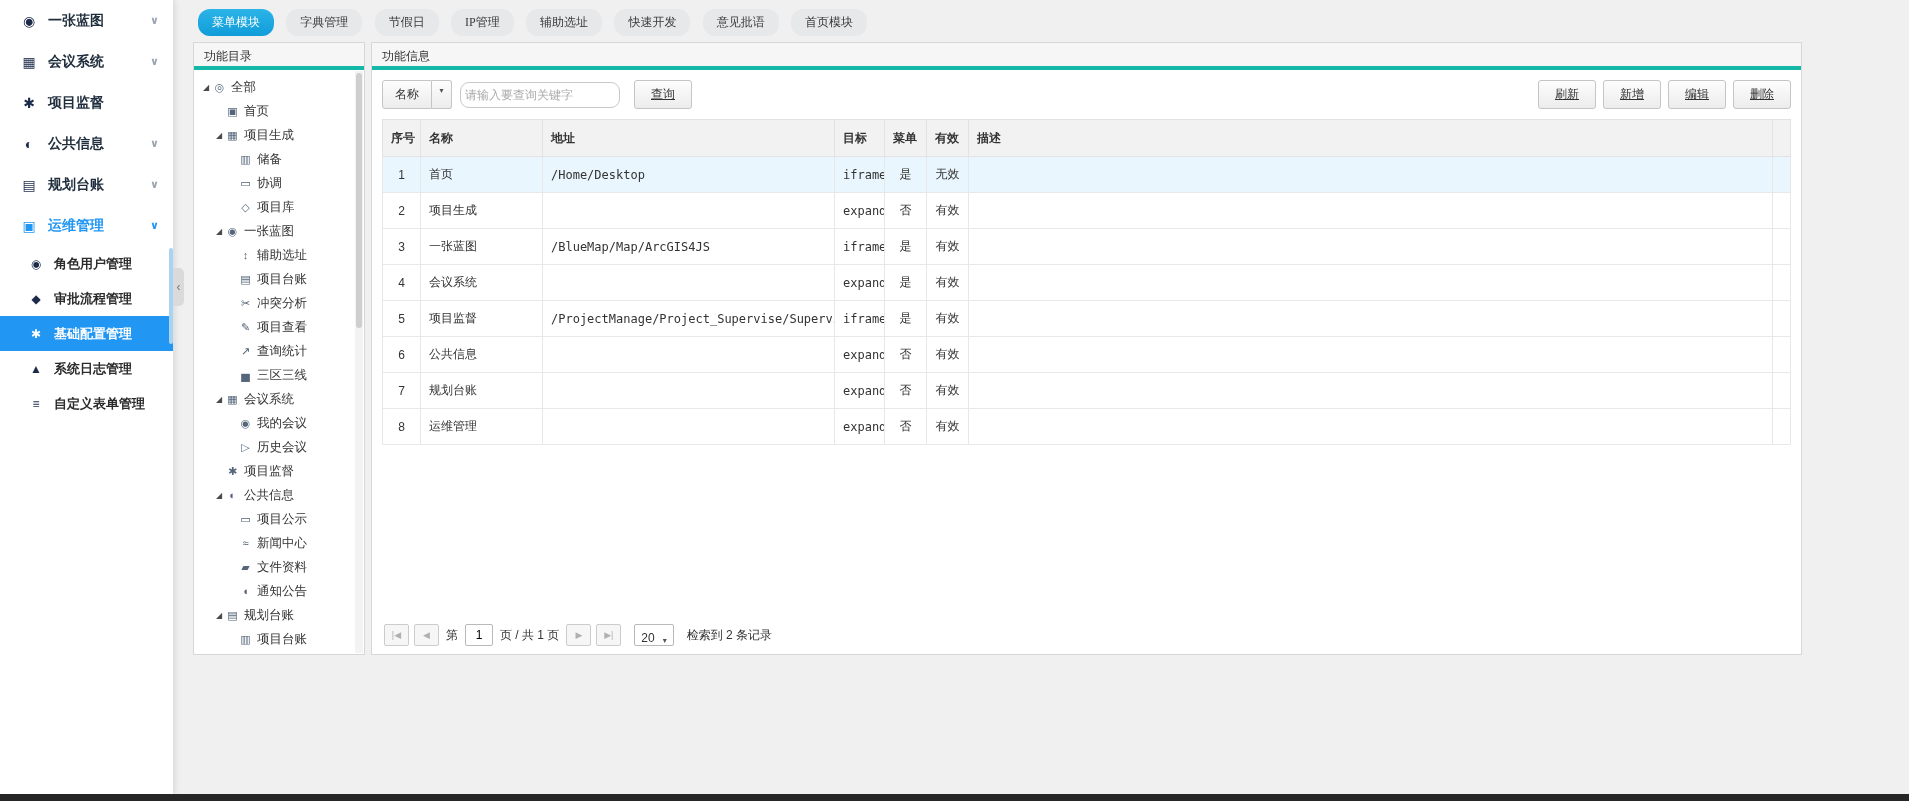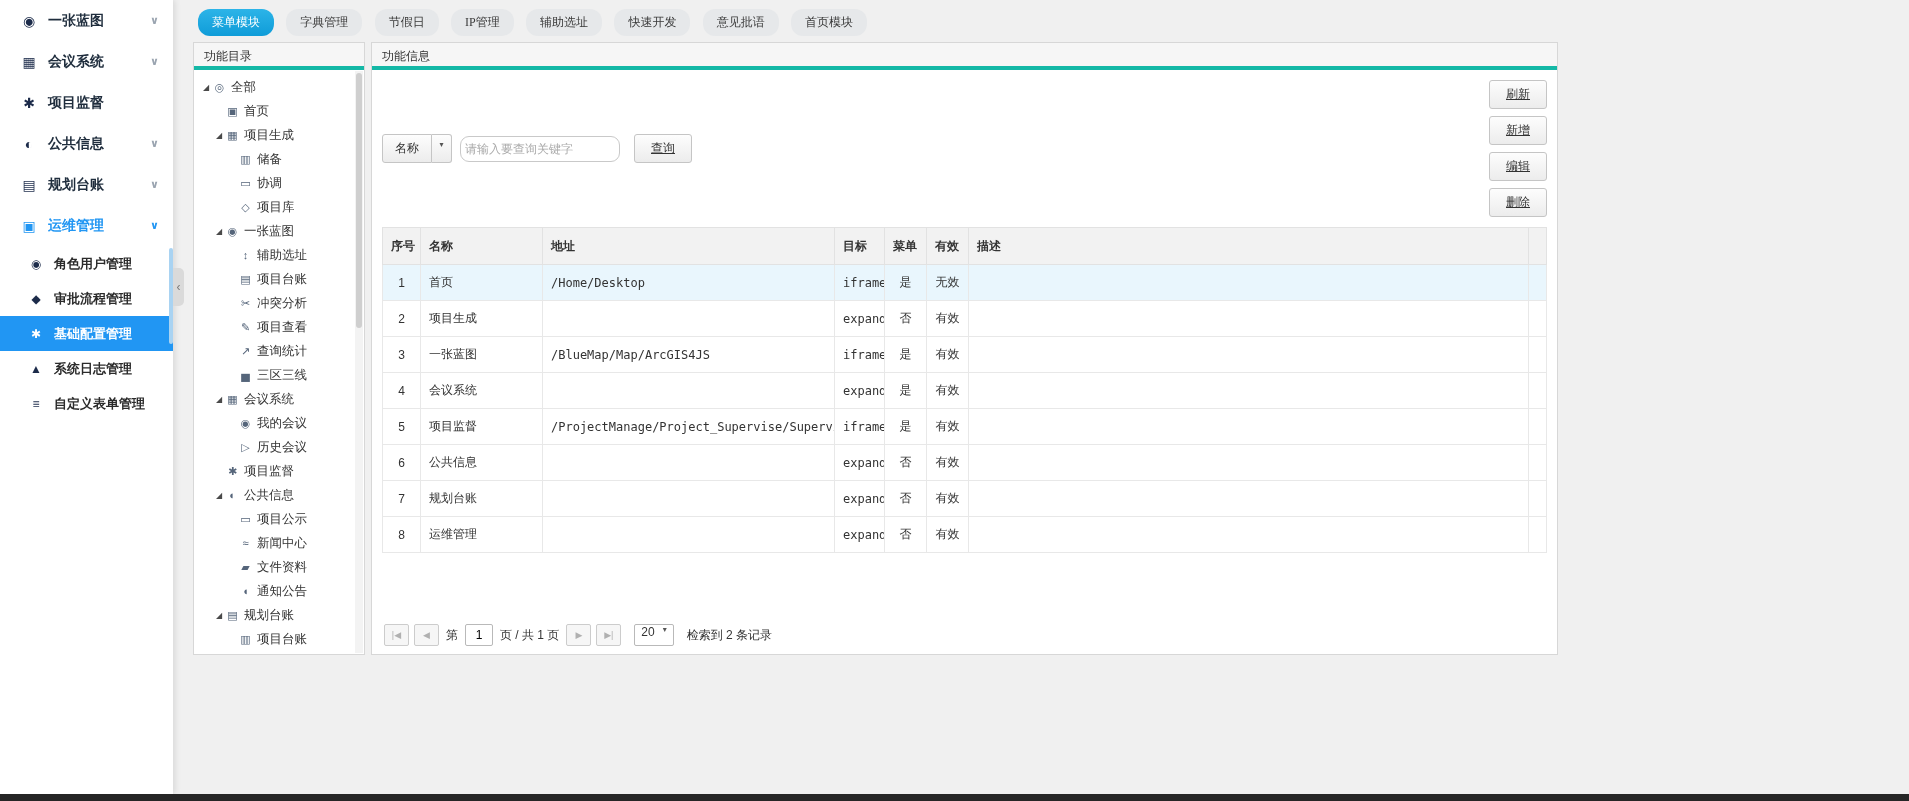--- a/index.html
+++ b/index.html
@@ -46,59 +46,59 @@
   .tree-panel { position:absolute; left:193px; top:42px; width:172px; height:613px;
     background:#fff; border:1px solid #d7d7d7; }
   .tree { padding:5px 10px 0 2px; height:calc(100% - 27px); overflow:hidden; position:relative; }
   .tree-row { display:flex; align-items:center; height:24px; cursor:pointer; white-space:nowrap; }
   .twisty { width:12px; font-size:8px; color:#4a4a4a; text-align:center; flex:none; cursor:pointer; }
   .ticon { width:15px; margin-right:4px; color:#55657a; font-size:11px; text-align:center; flex:none; }
   .tlabel { font-size:12.5px; color:#333; }
   .tree-scrollbar { position:absolute; right:1px; top:28px; width:8px; height:calc(100% - 29px); background:#f3f3f3; }
   .tree-scroll-thumb { position:absolute; top:2px; left:1px; width:6px; height:255px; background:#cfcfcf; border-radius:3px; }
 
-  .info-panel { position:absolute; left:371px; top:42px; width:1187px; height:613px;
+  .info-panel { position:absolute; left:371px; top:42px; width:1431px; height:613px;
     background:#fff; border:1px solid #d7d7d7; }
 
   
   .toolbar { display:flex; align-items:center; padding:10px 10px 8px 10px; }
   .combo { display:flex; cursor:pointer; }
   .combo-main { border:1px solid #c5c5c5; background:linear-gradient(#fdfdfd,#ececec);
     padding:5px 12px; border-radius:3px 0 0 3px; font-size:12px; }
   .combo-arrow { border:1px solid #c5c5c5; border-left:none; width:20px; text-align:center;
     padding:5px 0; border-radius:0 3px 3px 0; background:linear-gradient(#fdfdfd,#ececec);
     font-size:8px; color:#555; }
   input.search { margin-left:8px; width:160px; height:26px; border:1px solid #c9c9c9;
     border-radius:9px; padding:0 4px; font-size:12px; outline:none; font-family:inherit; }
   input.search::placeholder { color:#aaa; }
   .btn { border:1px solid #c5c5c5; background:linear-gradient(#fdfdfd,#ececec);
     padding:5px 16px; border-radius:3px; font-size:12px; color:#333; cursor:pointer; font-family:inherit;text-decoration:underline; }
   .btn.query { margin-left:14px; }
-  .toolbar-right { margin-left:auto; display:flex; gap:7px;flex-direction:column; }
+  .toolbar-right { margin-left:auto; display:flex; gap:7px; }
 
   
   table.grid { width:calc(100% - 20px); margin:2px 10px 0 10px; border-collapse:collapse;
     table-layout:fixed; font-size:12px; }
   .grid th { background:#f2f2f2; font-weight:bold; text-align:left; padding:0 8px;
     height:37px; border:1px solid #e2e2e2; color:#333; white-space:nowrap; overflow:hidden; }
   .grid td { height:36px; padding:0 8px; border:1px solid #e8e8e8; white-space:nowrap;
     overflow:hidden; color:#333; }
   .grid tr.selected td { background:#e9f6fd; }
   .grid .c { text-align:center; }
   .grid .mono { font-family:"DejaVu Sans Mono","Liberation Mono",monospace; font-size:12px; }
 
   
   .pager { position:absolute; left:12px; bottom:8px; display:flex; align-items:center;
     gap:5px; font-size:12px; color:#333; }
   .pbtn { width:25px; height:22px; border:1px solid #ccc; background:#f6f6f6; color:#b0b0b0;
     text-align:center; line-height:20px; border-radius:2px; font-size:9px; cursor:pointer; }
   .plabel { margin:0 2px; }
   input.page-input { width:28px; height:22px; border:1px solid #b9b9b9; text-align:center;
     font-size:12px; border-radius:2px; outline:none; font-family:inherit; }
-  .psel { height:22px; border:1px solid #b9b9b9; background:#fff; display:flex; align-items:flex-start;
+  .psel { height:22px; border:1px solid #b9b9b9; background:#fff; display:flex; align-items:flex-end;
     gap:8px; padding:0 6px; margin-left:8px; cursor:pointer; border-radius:2px; }
   .psel .selarrow { font-size:8px; color:#555; }
   .summary { margin-left:8px; }
 
   .bottom-strip { position:absolute; left:0; bottom:0; width:100%; height:7px;
     background:#262626; z-index:20; }
 </style>
 </head>
 <body>
 

